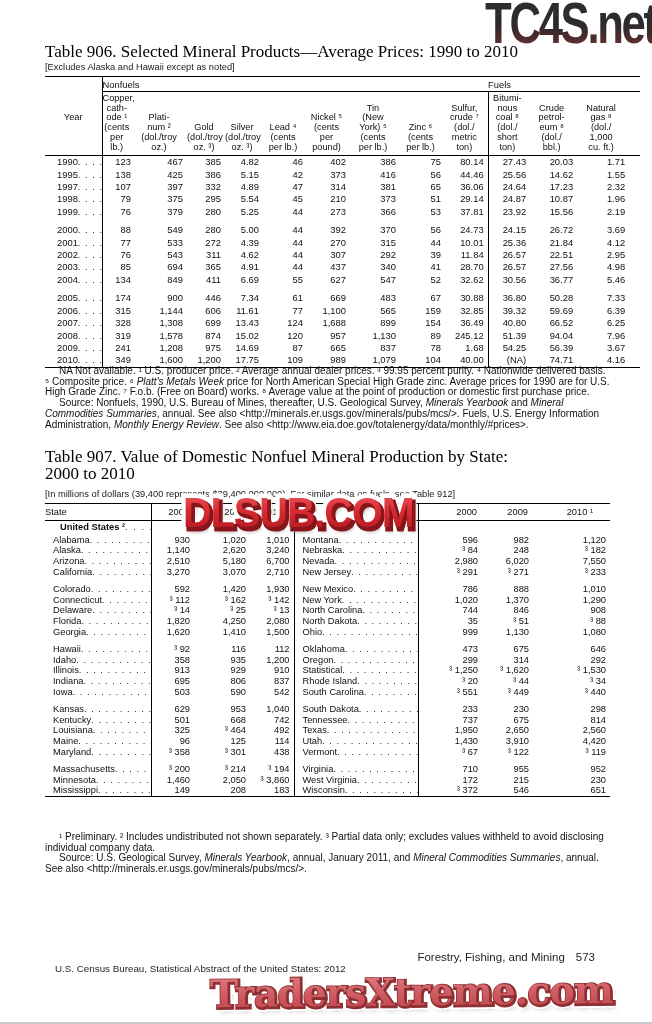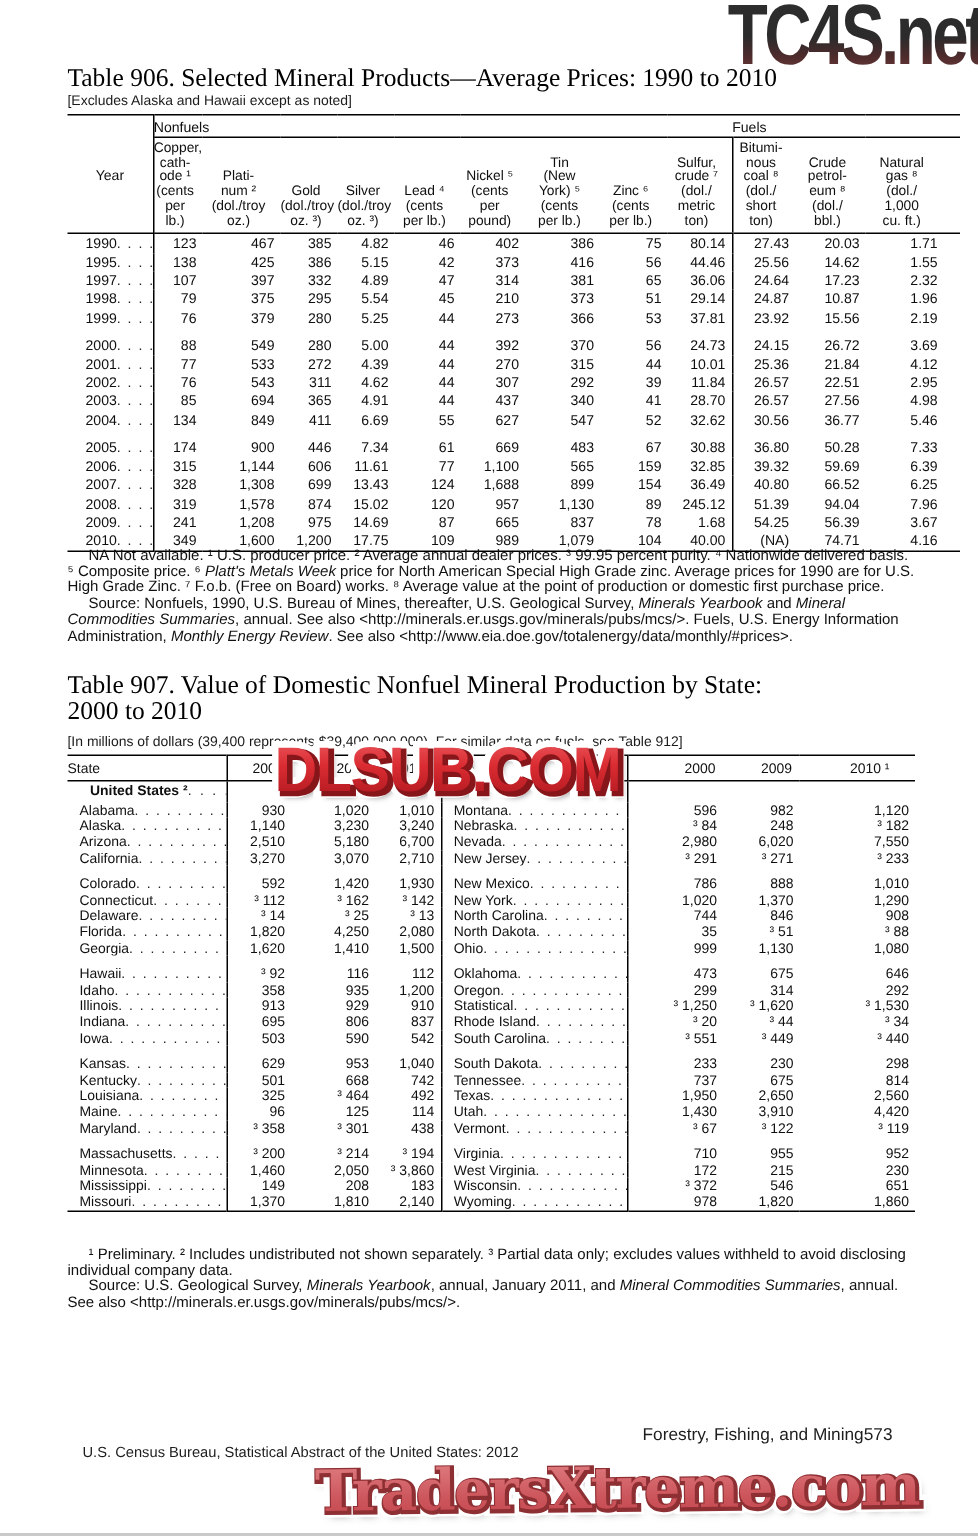--- a/index.html
+++ b/index.html
@@ -87,21 +87,21 @@
   .t907 tr.usrow .dots::after{letter-spacing:1.5px;}
 
   
   .fnote{position:absolute;left:45px;width:566px;font-size:10px;line-height:10.7px;color:#111;}
   .fnote p{margin:0;text-indent:14px;}
   #fn906{top:366px;}
   #fn907{top:832px;width:560px;}
 
   
   .footer-right{position:absolute;top:951px;right:57px;font-size:11.5px;color:#1d1d1d;
-    display:flex;font-family:"Liberation Sans","DejaVu Sans",sans-serif;}
+    display:flex;gap:11px;font-family:"Liberation Sans","DejaVu Sans",sans-serif;}
   .footer-left{position:absolute;top:963px;left:55px;font-size:9.8px;color:#1d1d1d;}
   .scan-edge{position:absolute;left:0;right:0;bottom:0;height:2px;background:#c9c9c9;}
 </style>
 </head>
 <body>
 
 <div class="page">
 
   <div class="wm-top">TC4S.net</div>
 
@@ -577,21 +577,21 @@
           <td class="num">1,120</td>
         </tr>
         <tr>
           <td class="scell">
             <div class="lead">
               <span class="lbl">Alaska</span>
               <span class="dots"></span>
             </div>
           </td>
           <td class="num">1,140</td>
-          <td class="num">3,230</td>
+          <td class="num">2,620</td>
           <td class="num">3,240</td>
           <td class="scell">
             <div class="lead">
               <span class="lbl">Nebraska</span>
               <span class="dots"></span>
             </div>
           </td>
           <td class="num">³ 84</td>
           <td class="num">248</td>
           <td class="num">³ 182</td>
@@ -988,40 +988,20 @@
           <td class="num">183</td>
           <td class="scell">
             <div class="lead">
               <span class="lbl">Wisconsin</span>
               <span class="dots"></span>
             </div>
           </td>
           <td class="num">³ 372</td>
           <td class="num">546</td>
           <td class="num">651</td>
-        </tr>
-        <tr>
-          <td class="scell">
-            <div class="lead">
-              <span class="lbl">Missouri</span>
-              <span class="dots"></span>
-            </div>
-          </td>
-          <td class="num">1,370</td>
-          <td class="num">1,810</td>
-          <td class="num">2,140</td>
-          <td class="scell">
-            <div class="lead">
-              <span class="lbl">Wyoming</span>
-              <span class="dots"></span>
-            </div>
-          </td>
-          <td class="num">978</td>
-          <td class="num">1,820</td>
-          <td class="num">1,860</td>
         </tr>
       </tbody>
   </table>
 
   <div class="fnote" id="fn907">
     <p><span>¹ Preliminary. ² Includes undistributed not shown separately. ³ Partial data only; excludes values withheld to avoid disclosing individual company data.</span></p>
     <p><span>Source: U.S. Geological Survey, </span><i>Minerals Yearbook</i><span>, annual, January 2011, and </span><i>Mineral Commodities Summaries</i><span>, annual. See also &lt;http://minerals.er.usgs.gov/minerals/pubs/mcs/&gt;.</span></p>
   </div>
 
   <div class="wm-mid">

